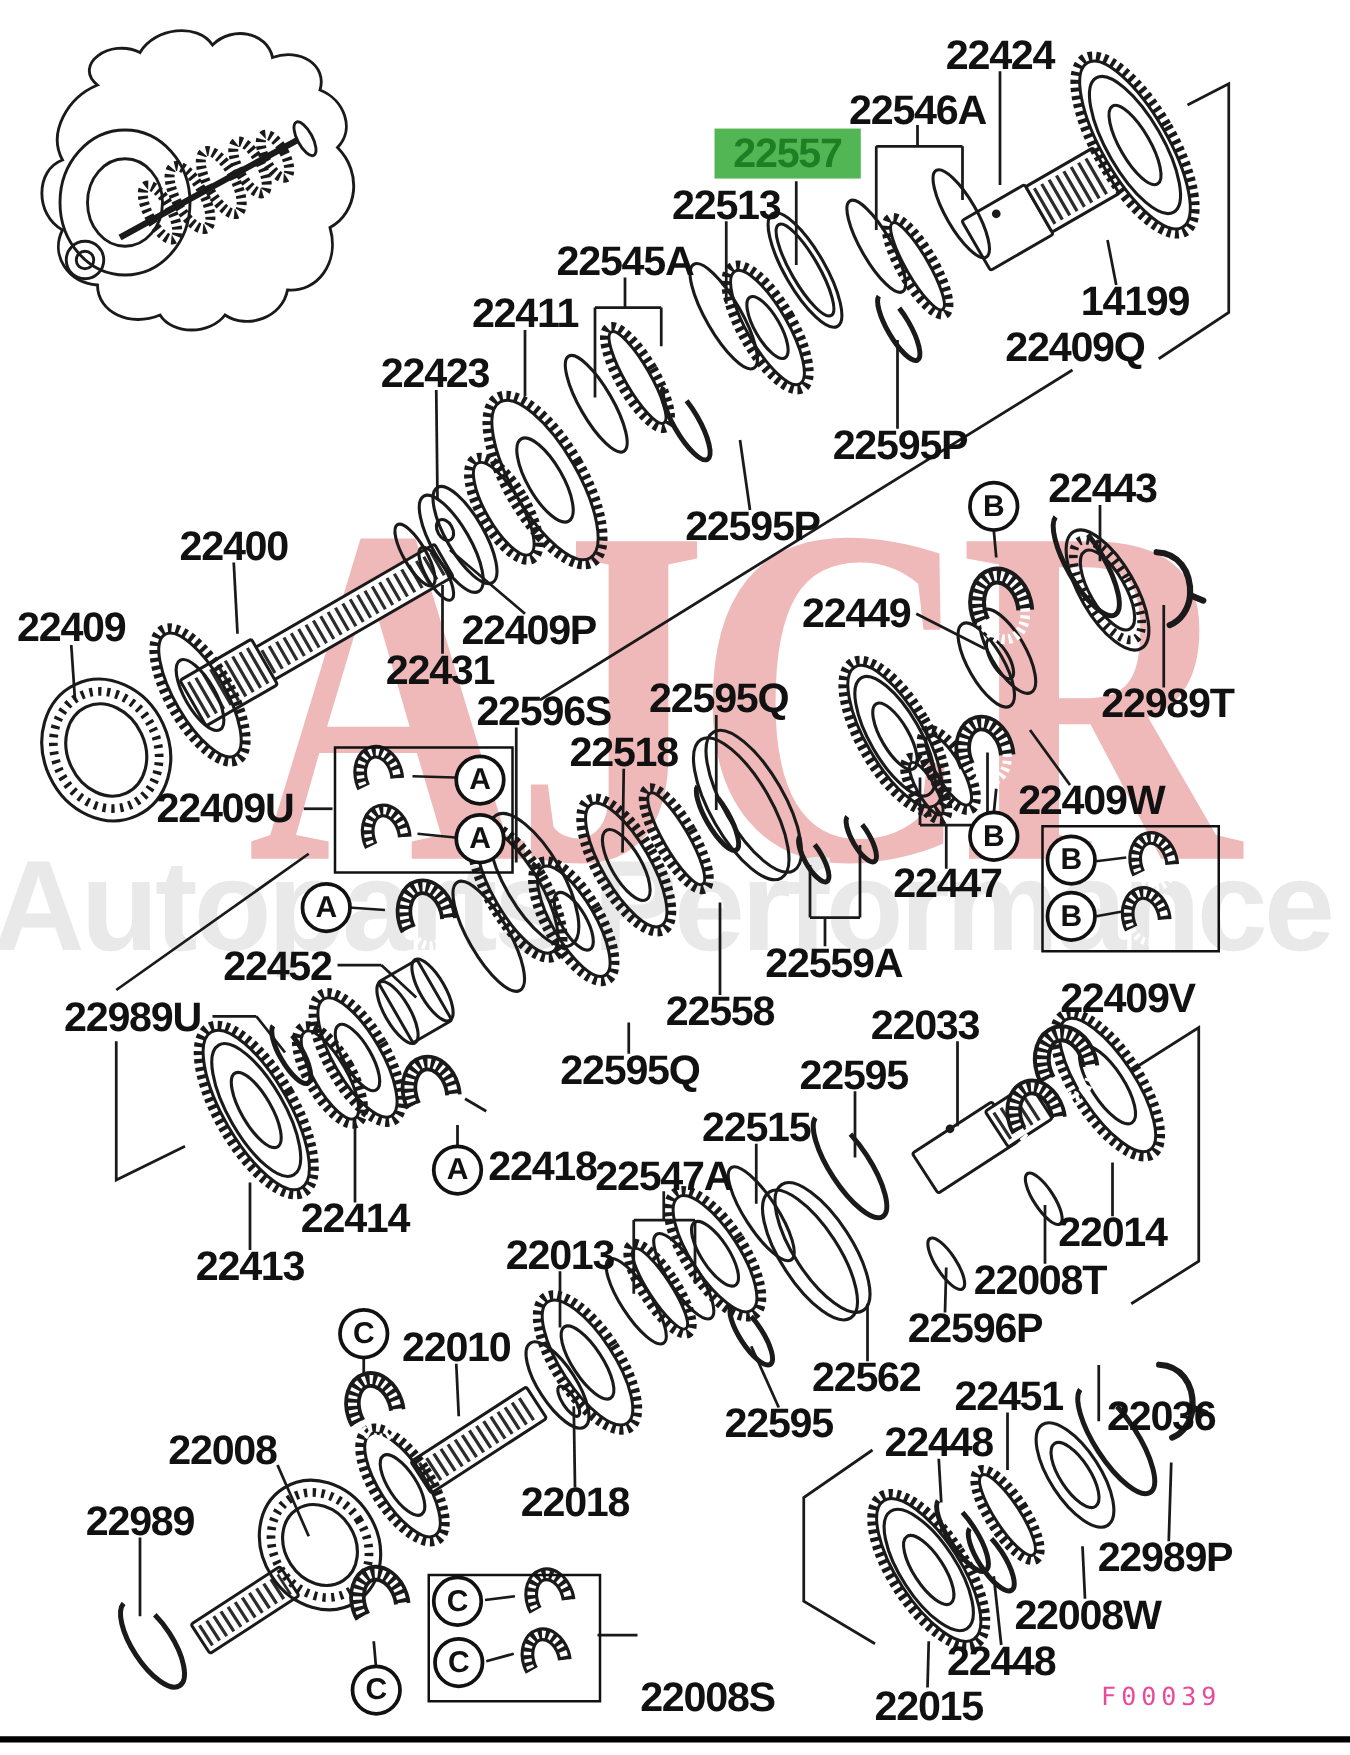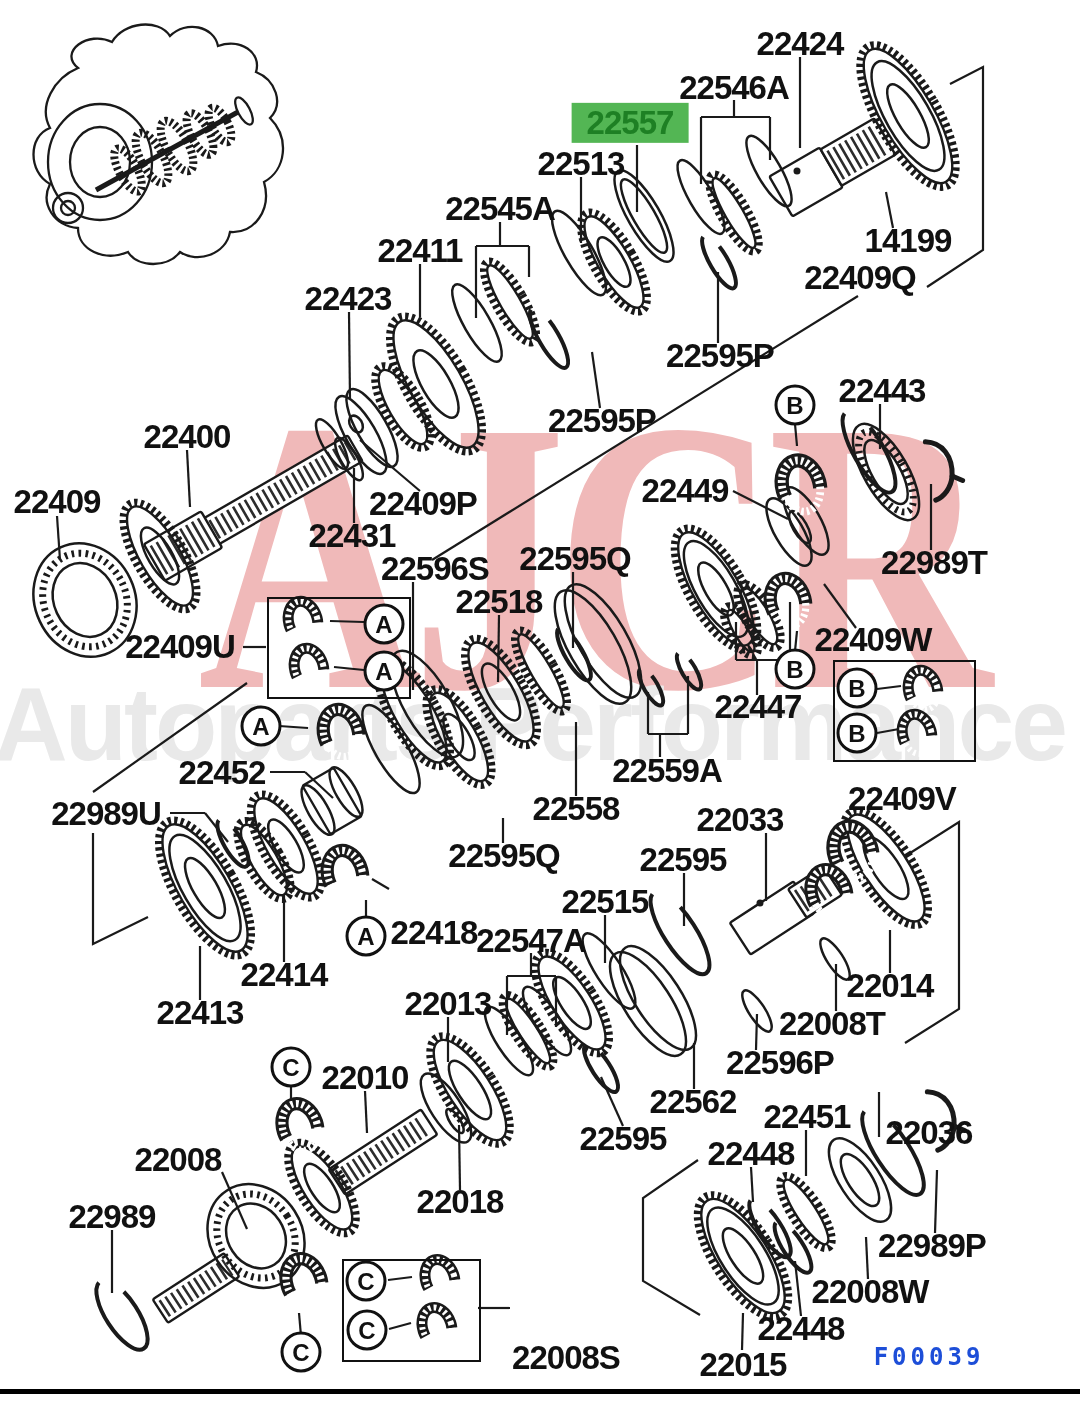--- a/index.html
+++ b/index.html
@@ -7,22 +7,22 @@
          font-family:"Liberation Sans",sans-serif;}
   .wm-brand{position:absolute;left:198px;top:362px;font-family:"Liberation Serif",serif;
             font-weight:bold;font-size:388px;line-height:1;color:#f0b9b9;letter-spacing:-14px;
             transform:scaleX(.8);transform-origin:left top;z-index:0;}
   .wm-tag{position:absolute;left:-6px;top:666px;font-size:103px;font-weight:bold;color:#e9e9e9;
           white-space:nowrap;letter-spacing:-3px;transform:scaleX(.99);transform-origin:left top;z-index:0;}
   svg.art{position:absolute;left:0;top:0;z-index:1;}
   .label{position:absolute;transform:translate(-50%,-50%);font-size:33px;font-weight:bold;color:#111;
          letter-spacing:-1px;white-space:nowrap;z-index:2;line-height:1.1;}
   .label.highlight{background:#53b654;color:#1e8024;padding:2px 15px;}
-  .label.figure{font-family:"DejaVu Sans Mono",monospace;font-size:24px;font-weight:bold;
-                letter-spacing:4px;color:#1d4ed8;}
+  .label.figure{font-family:"DejaVu Sans Mono",monospace;font-size:20px;font-weight:normal;
+                letter-spacing:4px;color:#ec4899;}
   .callout{position:absolute;transform:translate(-50%,-50%);width:35px;height:35px;
            border:3px solid #111;border-radius:50%;background:#fff;font-size:24px;font-weight:bold;
            color:#111;display:flex;align-items:center;justify-content:center;z-index:2;}
   .refbox{position:absolute;border:2.6px solid #111;z-index:1;}
   .bottom-rule{position:absolute;left:0;top:1389px;width:1080px;height:5px;background:#000;z-index:3;}
 </style>
 </head>
 <body>
 
 <div class="stage">

